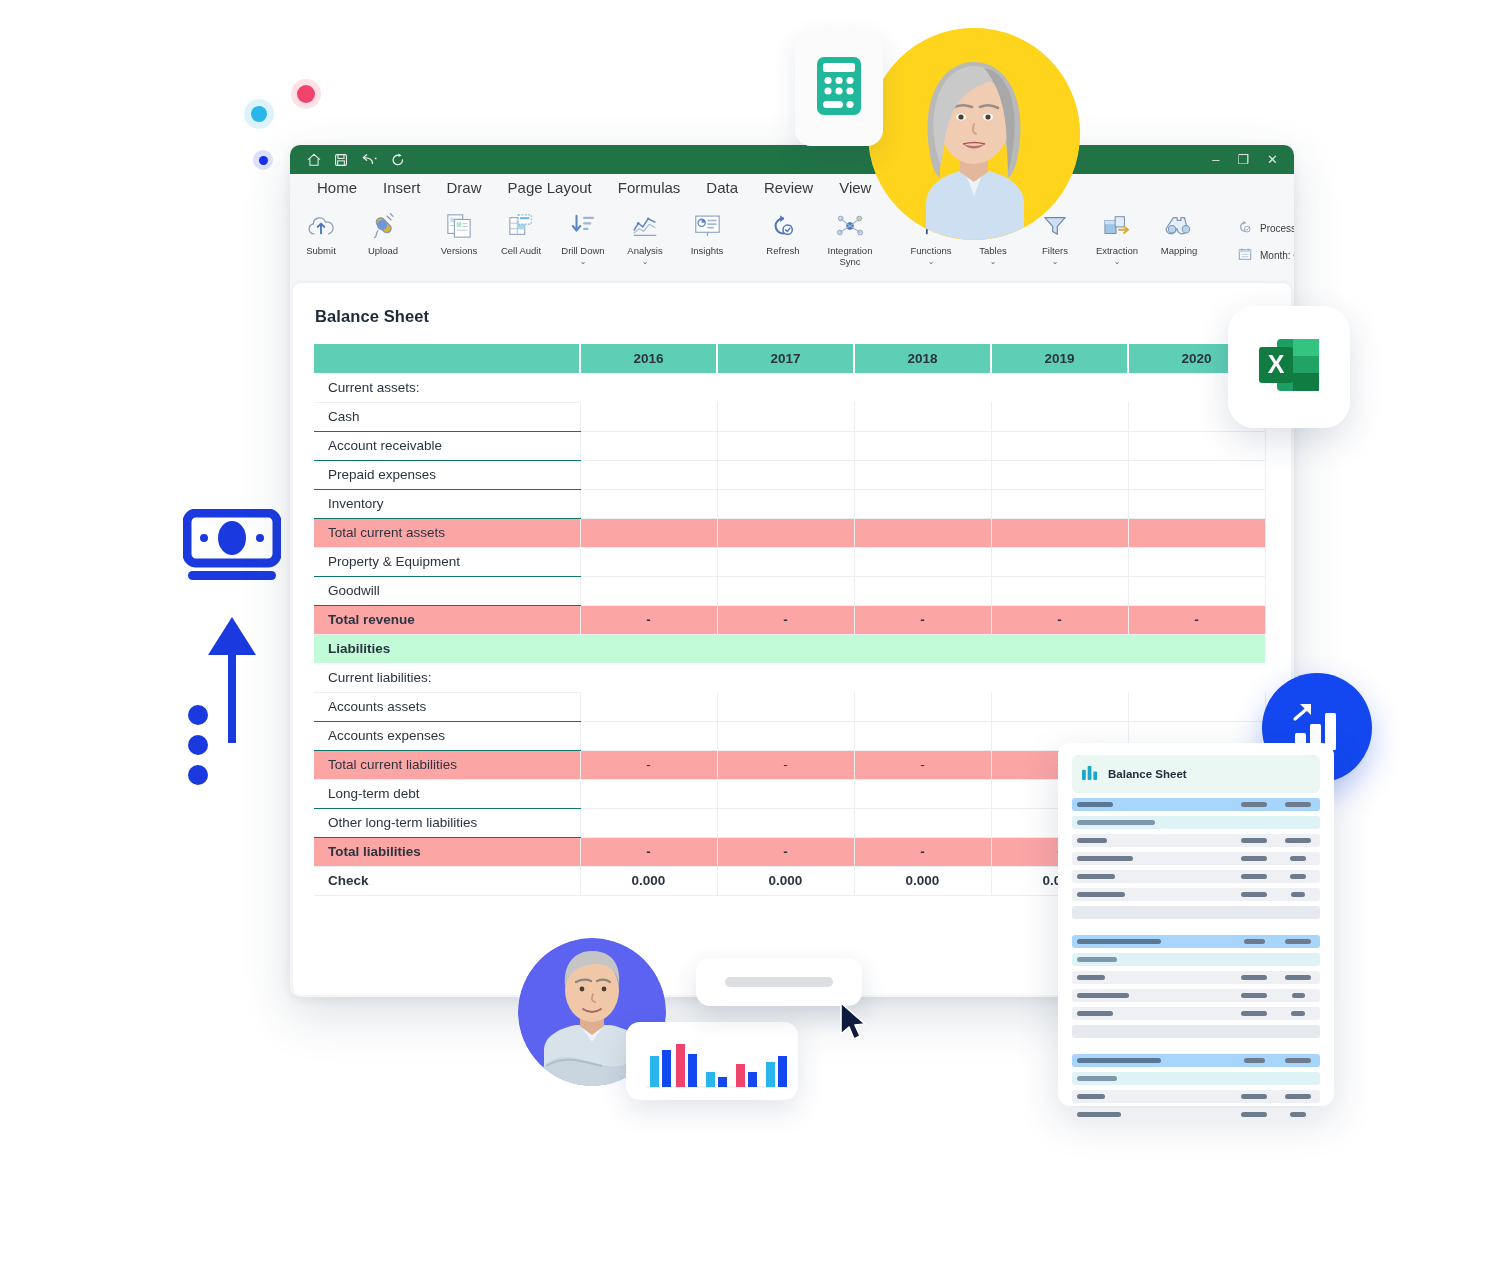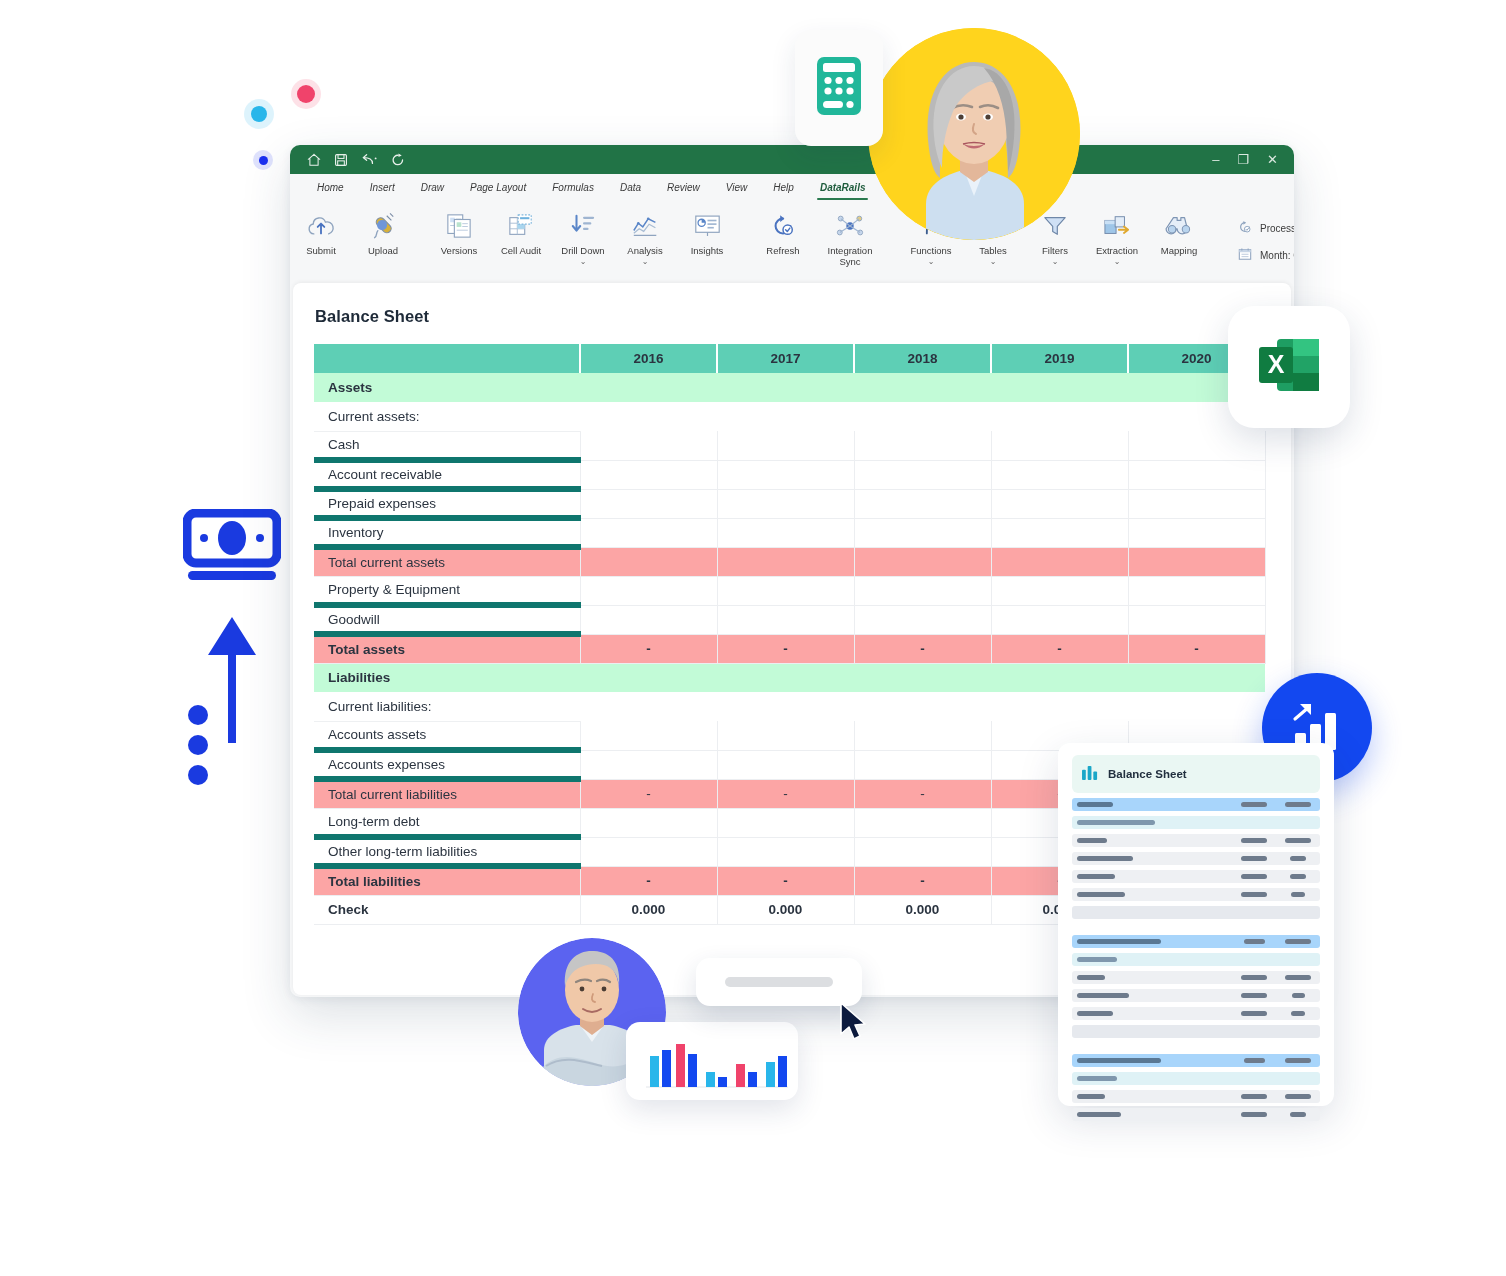--- a/index.html
+++ b/index.html
@@ -35,22 +35,22 @@
   .qat svg { display: block; }
   .win-ctrls { position: absolute; right: 6px; top: 0; height: 29px;
     display: flex; align-items: center; gap: 18px; padding-right: 10px; }
   .win-ctrls span { color: #dce9e1; font-size: 13px; line-height: 1; cursor: default; }
 
   #tabsbar {
     height: 27px; background: #f6f7f8; display: flex; align-items: center;
     padding-left: 14px; gap: 0;
   }
   .rb-tab {
-    font-size: 10px; color: #3a3a3a; padding: 0 13px; height: 27px;
-    display: flex; align-items: center; position: relative; white-space: nowrap; font-style: italic;
+    font-size: 15px; color: #3a3a3a; padding: 0 13px; height: 27px;
+    display: flex; align-items: center; position: relative; white-space: nowrap;
   }
   .rb-tab.active { color: #1f5c3d; font-weight: bold; }
   .rb-tab.active::after {
     content: ""; position: absolute; left: 10px; right: 10px; bottom: 1px;
     height: 2px; background: #2a7a4f; border-radius: 1px;
   }
 
   #ribbon {
     height: 78px; background: #f6f7f8; display: flex; align-items: flex-start;
     padding: 4px 0 0 0; position: relative;
@@ -91,21 +91,21 @@
   .c-label { width: 266px; padding-left: 14px !important; }
   .c-yr { width: 137px; text-align: center; }
   thead td {
     background: #5ecfb5; font-weight: bold; font-size: 12.5px; color: #17313c;
     height: 30px; text-align: center; border-right: 2px solid #ffffff;
   }
   thead td.c-label { background: #5ecfb5; }
   tr.sect td { background: #c2fbd7; font-weight: bold; font-size: 13.5px; color: #1e2a38; }
   tr.plain td { background: #ffffff; }
   tr.plain td.c-yr { border: 1px solid #eceef1; border-top: none; }
-  tr.plain td.c-label { border-bottom: 6px solid #0f766e; margin-top: 20px; }
+  tr.plain td.c-label { border-bottom: 1px solid #0f766e; margin-top: 20px; }
   tr.sub td { background: #ffffff; }
   tr.sub td.c-label { border-bottom: 1px solid #eef0f2; }
   tr.tot td { background: #fca5a5; }
   tr.tot td.c-yr { border: 1px solid #eceef1; border-top: none; text-align: center; }
   tr.tot td.c-label { border-bottom: 1px solid #eceef1; }
   tr.bold td { font-weight: bold; }
   tr.check td { background: #ffffff; font-weight: bold; }
   tr.check td.c-yr { border: 1px solid #eceef1; border-top: none; font-size: 15px; }
   tr.check td.c-label { border-bottom: 1px solid #eceef1; }
   .avatar-circle { position: absolute; border-radius: 50%; overflow: hidden; }
@@ -467,24 +467,20 @@
           <tr>
               <td class="c-label"></td>
               <td class="c-yr">2016</td>
               <td class="c-yr">2017</td>
               <td class="c-yr">2018</td>
               <td class="c-yr">2019</td>
               <td class="c-yr">2020</td>
             </tr>
         </thead>
         <tbody>
-            <tr class="sect">
-              <td class="c-label">Assets</td>
-              <td colspan="5"></td>
-            </tr>
             <tr class="sub">
               <td class="c-label">Current assets:</td>
               <td colspan="5"></td>
             </tr>
             <tr class="plain">
               <td class="c-label">Cash</td>
               <td class="c-yr"></td>
               <td class="c-yr"></td>
               <td class="c-yr"></td>
               <td class="c-yr"></td>
@@ -532,21 +528,21 @@
             </tr>
             <tr class="plain">
               <td class="c-label">Goodwill</td>
               <td class="c-yr"></td>
               <td class="c-yr"></td>
               <td class="c-yr"></td>
               <td class="c-yr"></td>
               <td class="c-yr"></td>
             </tr>
             <tr class="tot bold">
-              <td class="c-label">Total assets</td>
+              <td class="c-label">Total revenue</td>
               <td class="c-yr">-</td>
               <td class="c-yr">-</td>
               <td class="c-yr">-</td>
               <td class="c-yr">-</td>
               <td class="c-yr">-</td>
             </tr>
             <tr class="sect">
               <td class="c-label">Liabilities</td>
               <td colspan="5"></td>
             </tr>

